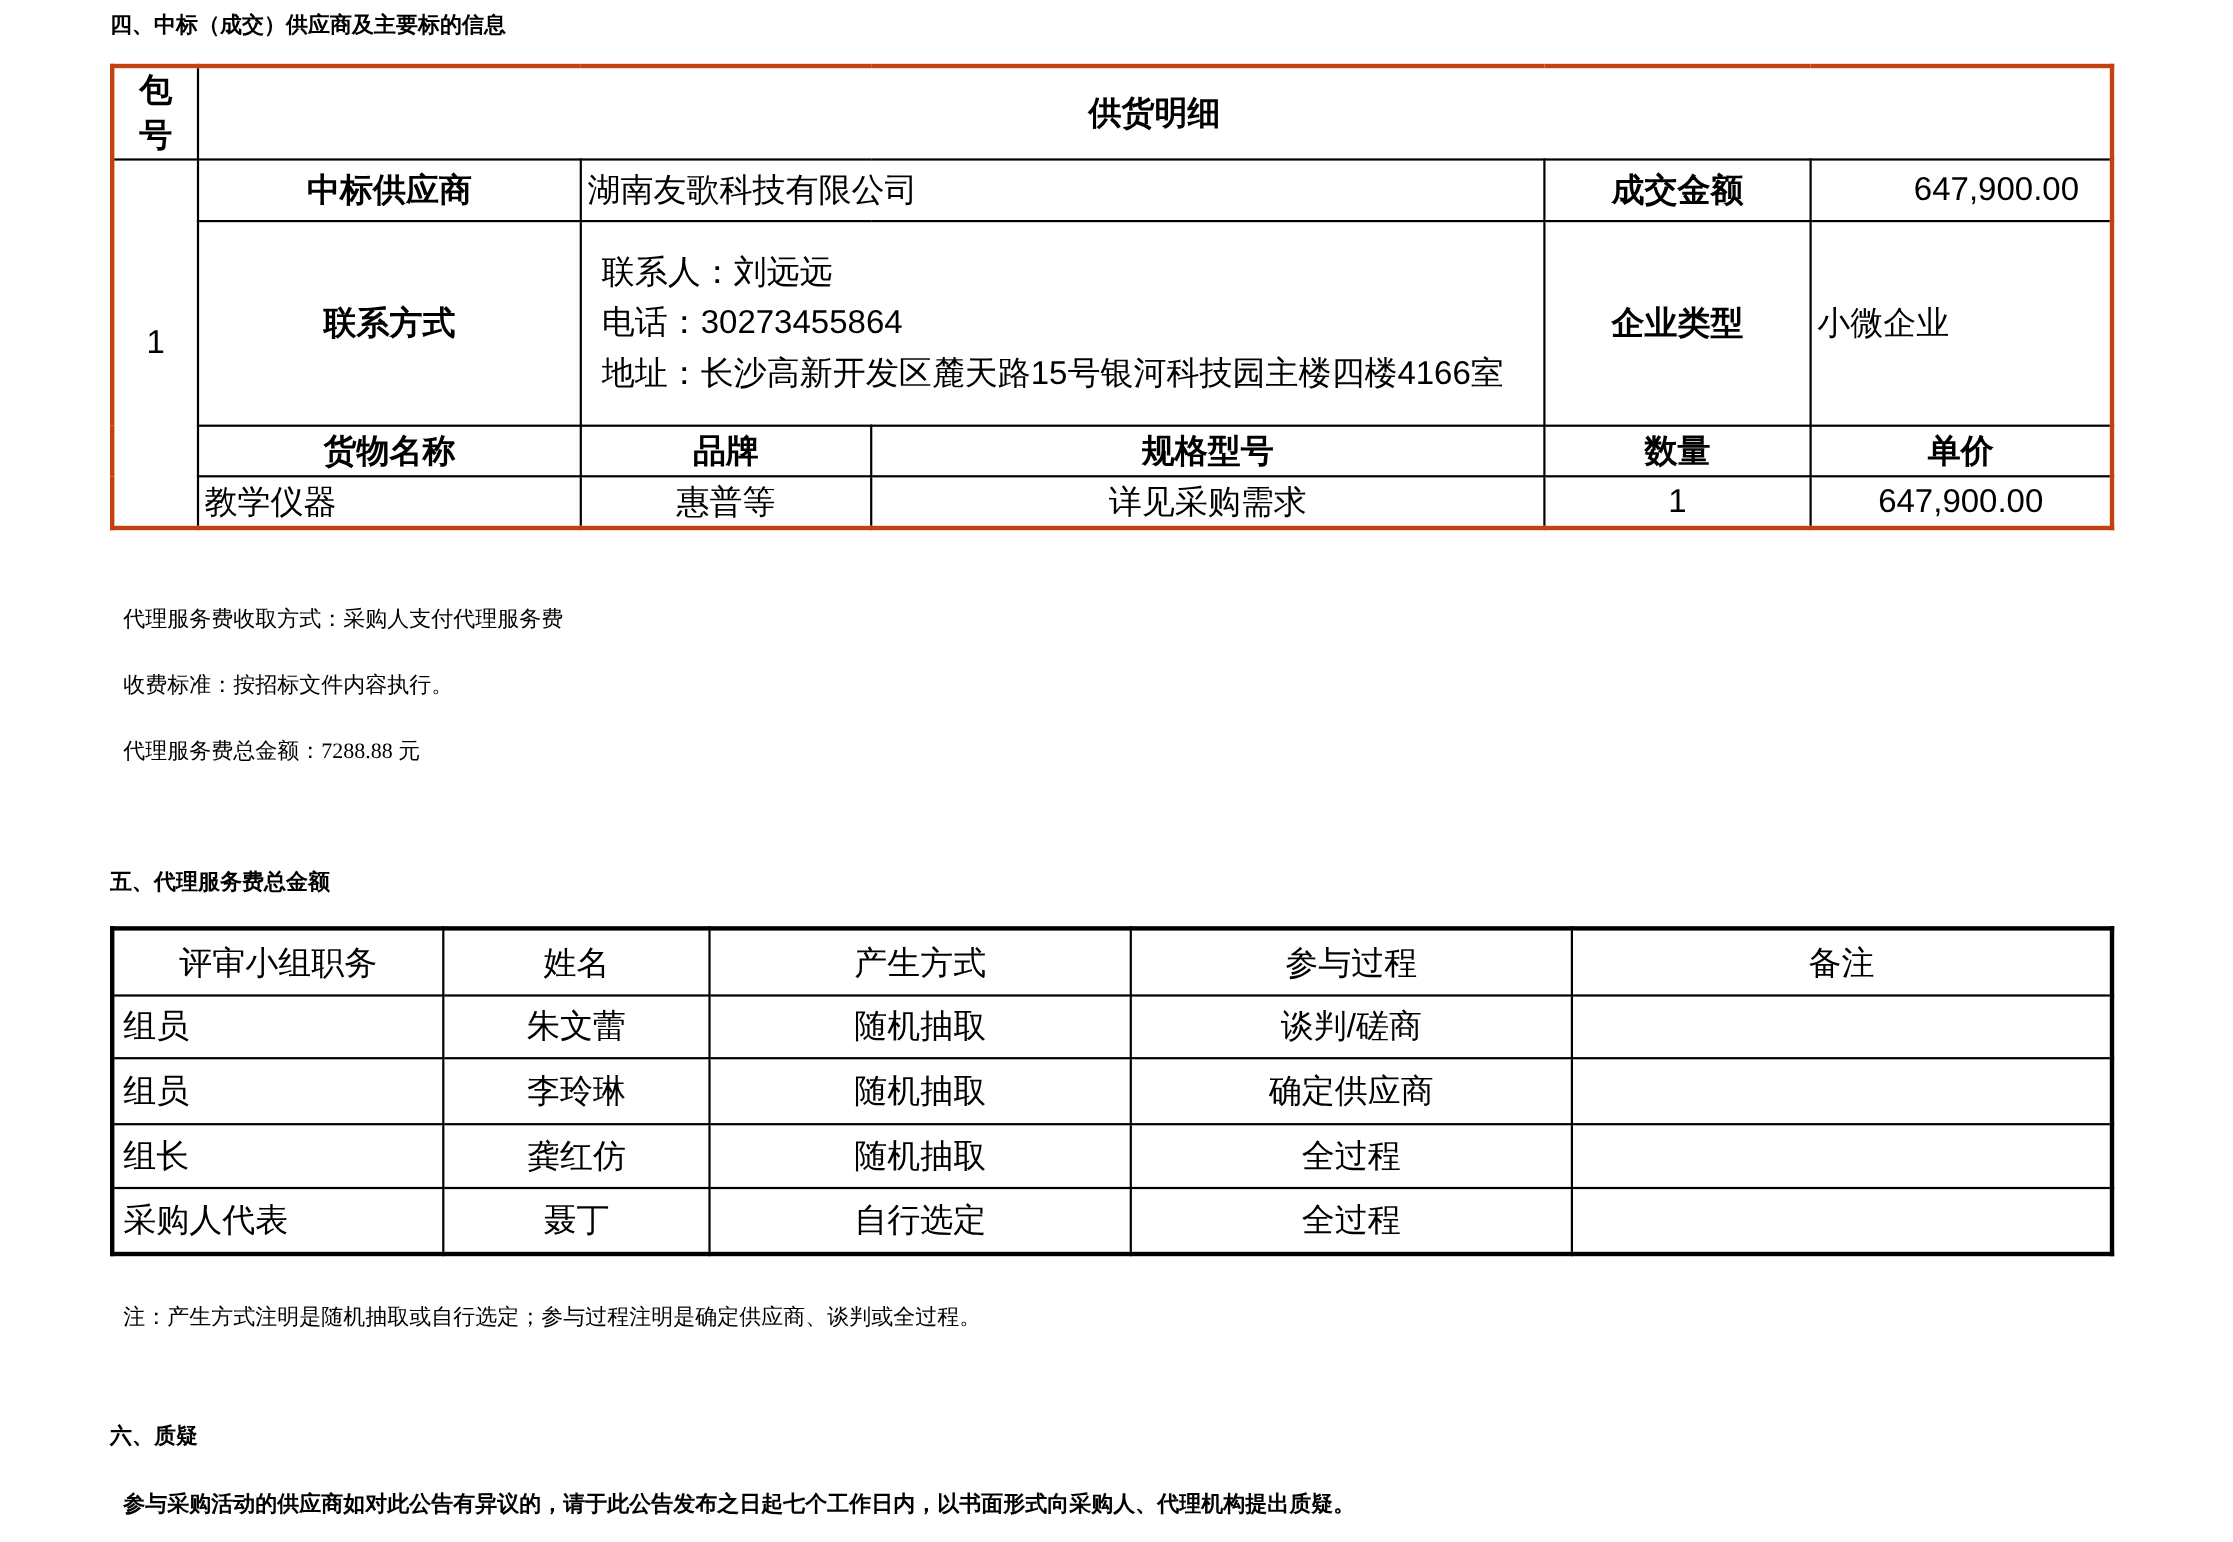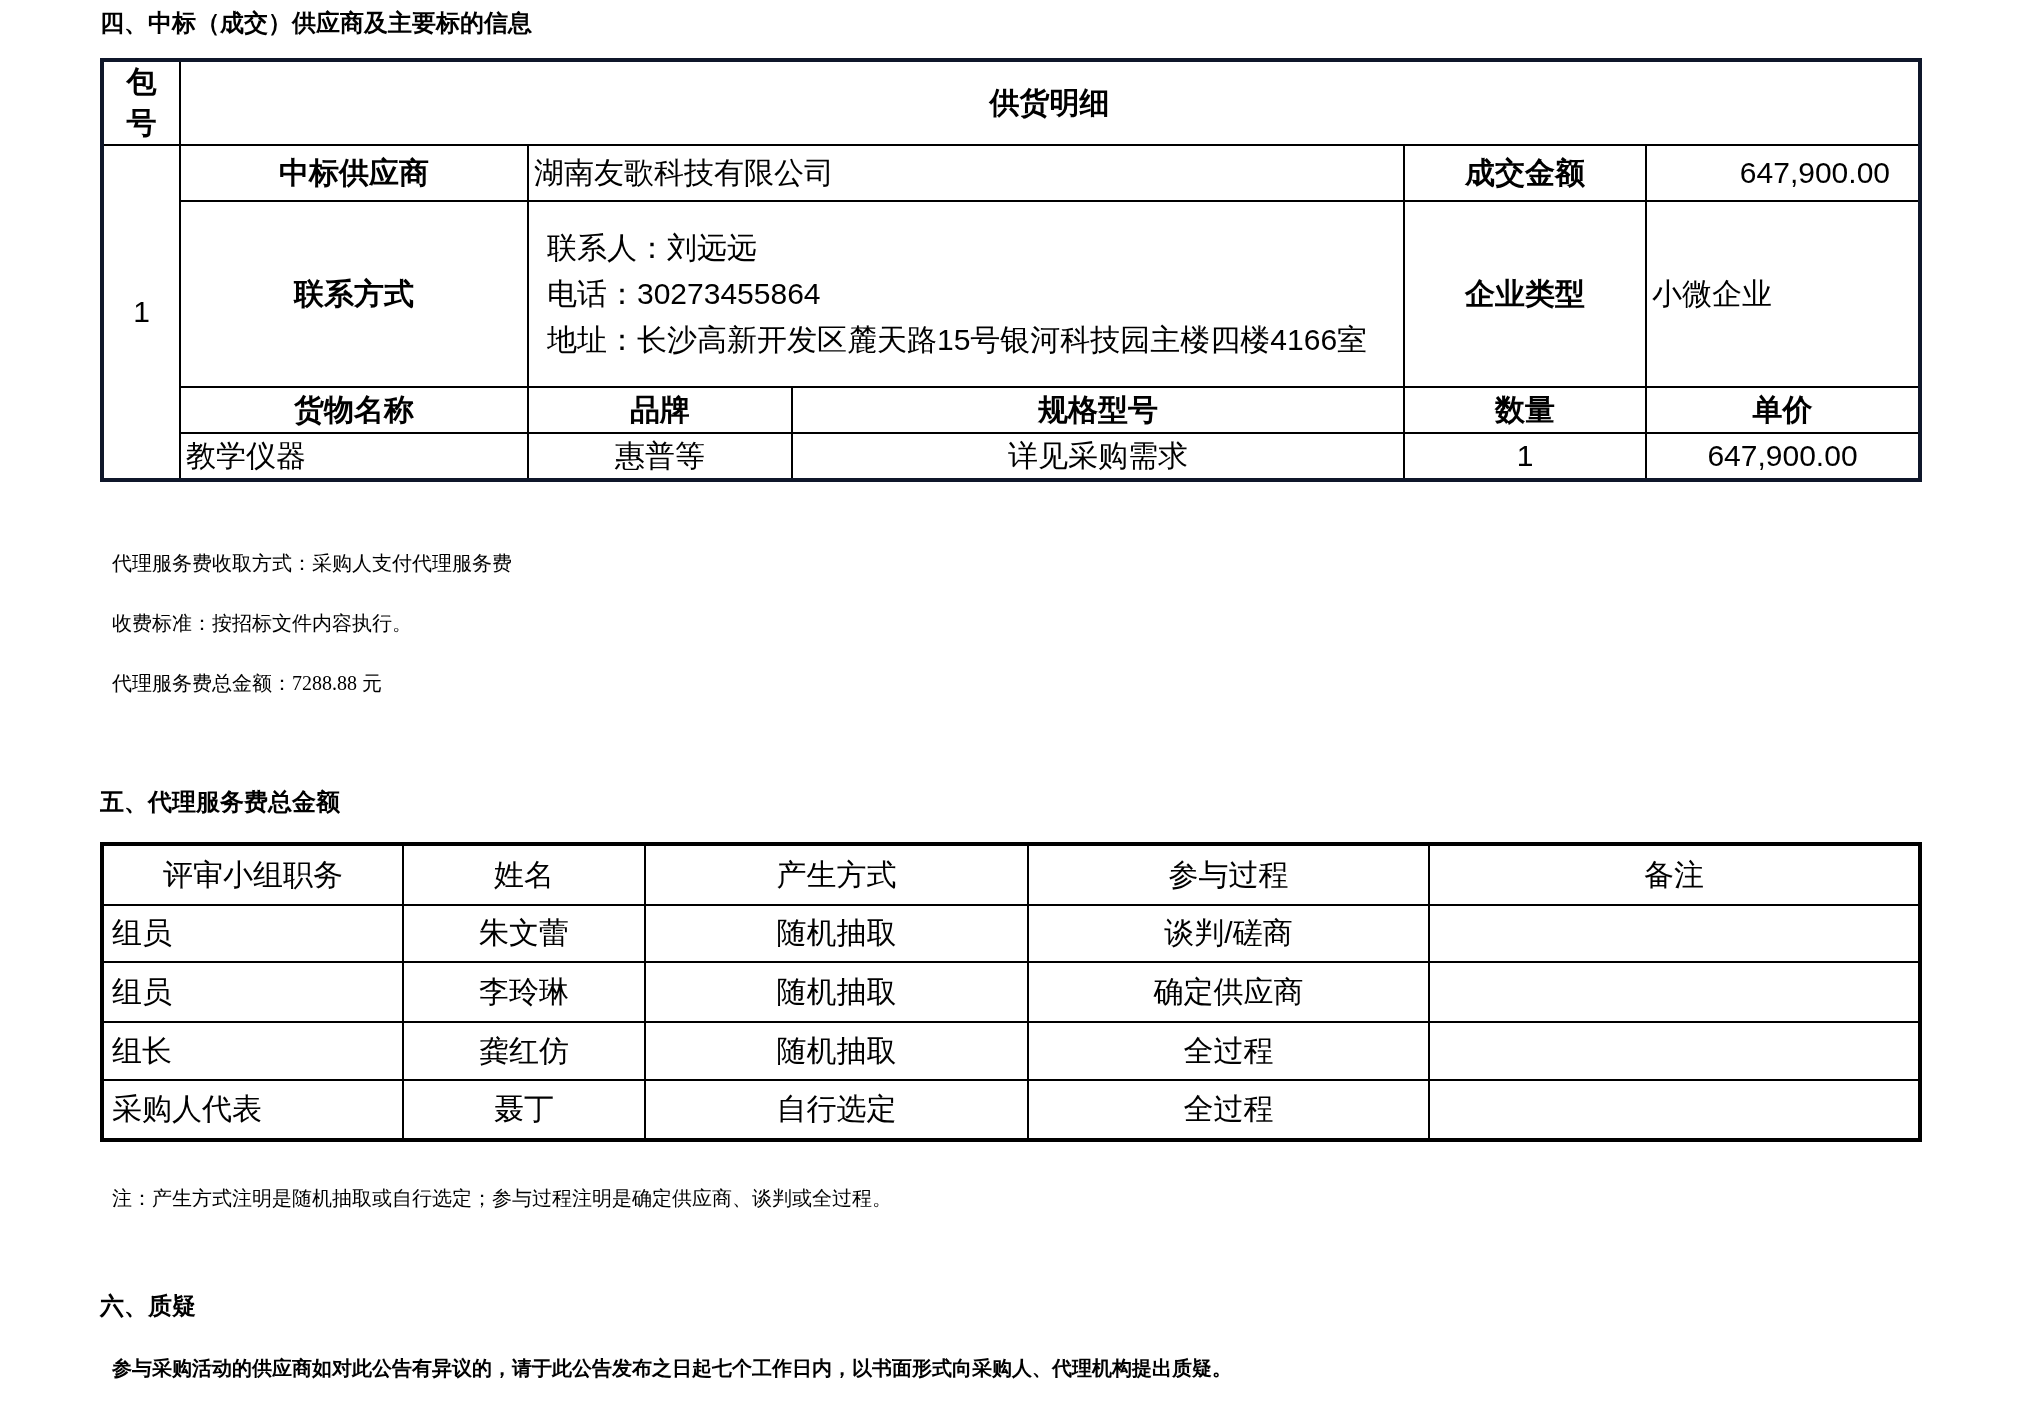--- a/index.html
+++ b/index.html
@@ -10,40 +10,40 @@
     background:#ffffff;
     color:#000000;
     font-family:"Liberation Sans","DejaVu Sans",sans-serif;
     font-size:30px;
     overflow:hidden;
   }
   .sec-title{
     position:absolute;
     left:100px;
     font-weight:bold;
-    font-size:24px;
+    font-size:20px;
     line-height:36px;
     white-space:nowrap;
   }
   .body-line{
     position:absolute;
     left:112px;
     font-size:20px;
     line-height:36px;
     white-space:nowrap;
     font-family:Liberation Serif, serif;
   }
   table{
     position:absolute;
     left:100px;
     border-collapse:collapse;
     table-layout:fixed;
     background:#fff;
   }
-  #table1{top:58px;width:1818px;border:4px solid #0f172a;}
+  #table1{top:58px;width:1818px;border:4px solid #c2410c;}
   #table2{top:842px;width:1818px;border:4px solid #000;}
   td{
     border:2px solid #000;
     font-size:30px;
     padding:0 8px;
     overflow:hidden;
     vertical-align:middle;
   }
   .b{font-weight:bold;}
   .c{text-align:center;}

